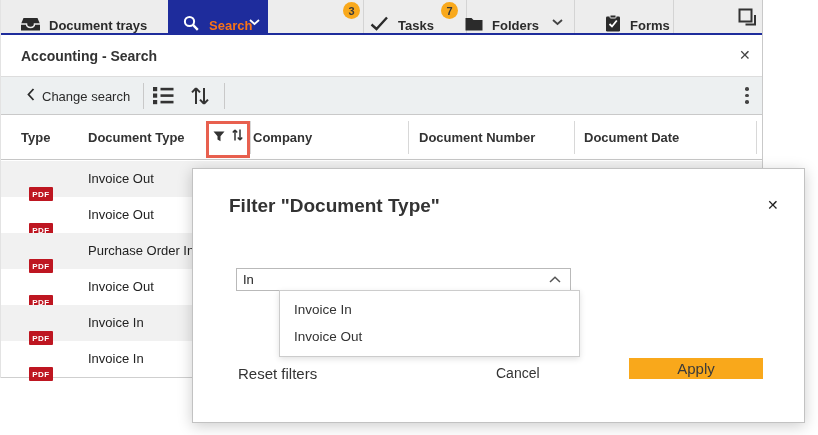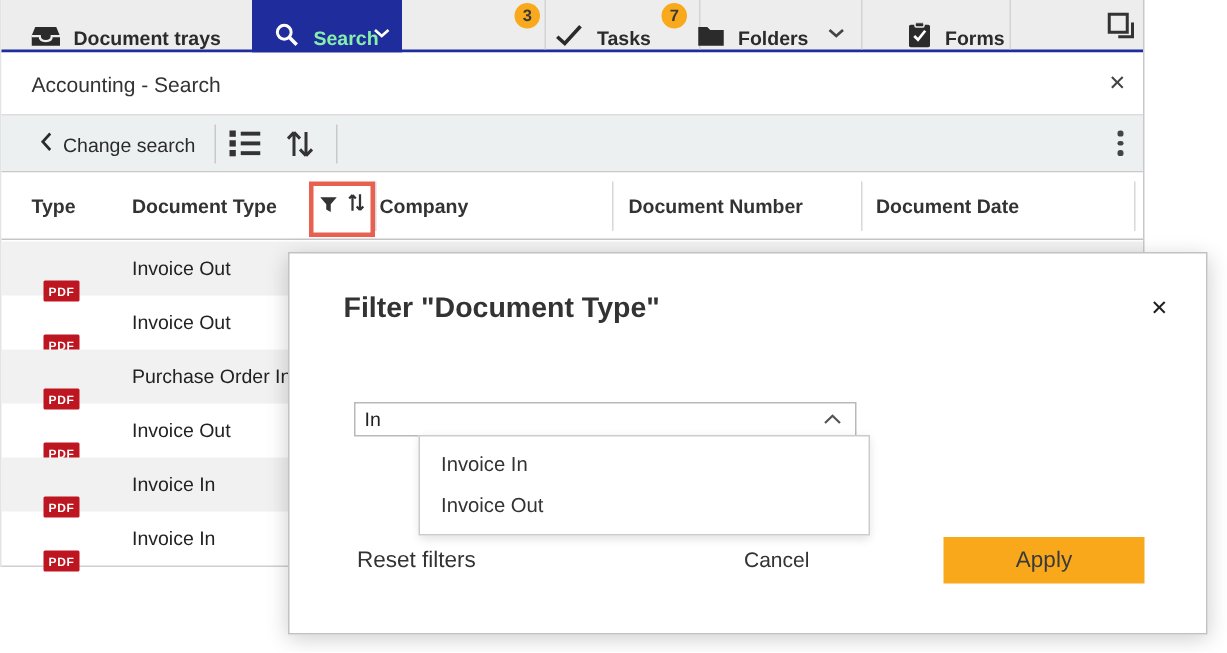--- a/index.html
+++ b/index.html
@@ -9,30 +9,30 @@
 
   
   .app{position:absolute;left:0;top:0;width:763px;height:378px;background:#fff;
        border-right:1px solid #c9c9c9;border-left:1px solid #e3e3e3;}
 
   
   .navbar{position:absolute;left:0;top:0;width:761px;height:35px;background:#ededed;
           border-bottom:2px solid var(--accent-blue,#1e2c9c);}
   .tab{position:absolute;top:0;height:50px;display:flex;align-items:center;gap:9px;
        font-size:13px;font-weight:700;color:#2b2b2b;cursor:pointer;}
-  .tab.active{background:var(--accent-blue,#1e2c9c);color:#86efac;}
+  .tab.active{background:var(--accent-blue,#1e2c9c);color:#f97316;}
   .navsep{position:absolute;top:0;width:1px;height:33px;background:#d4d4d4;}
   .badge{position:absolute;top:2px;width:17px;height:17px;border-radius:50%;
          background:var(--badge-orange,#f9a91c);color:#3a3a3a;font-size:11px;font-weight:700;
          display:flex;align-items:center;justify-content:center;z-index:2;}
   .chev{position:absolute;line-height:0;}
 
   
   .titlebar{position:absolute;left:0;top:35px;width:761px;height:41px;background:#fff;}
-  .title{position:absolute;left:20px;top:13px;font-size:14px;font-weight:400;color:#333;}
+  .title{position:absolute;left:20px;top:13px;font-size:14px;font-weight:700;color:#333;}
   .win-close{position:absolute;left:738px;top:12px;font-size:14px;color:#444;cursor:pointer;}
 
   
   .toolbar{position:absolute;left:0;top:76px;width:761px;height:39px;background:#edf0f1;
            border-top:1px solid #ddd;border-bottom:1px solid #c9c9c9;}
   .tool-sep{position:absolute;top:6px;width:1px;height:26px;background:#c9c9c9;}
   .change-search{position:absolute;left:26px;top:0;height:38px;display:flex;align-items:center;gap:7px;
                  font-size:13px;color:#2b2b2b;cursor:pointer;}
   .tb-btn{position:absolute;top:8px;cursor:pointer;line-height:0;}
   .kebab{position:absolute;left:744px;top:10px;display:flex;flex-direction:column;gap:3px;cursor:pointer;}
@@ -63,21 +63,21 @@
   .m-close{position:absolute;left:574px;top:28px;font-size:14px;font-weight:700;color:#222;cursor:pointer;}
   .combo{position:absolute;left:43px;top:99px;width:335px;height:23px;border:1px solid #b9b9b9;background:#fff;}
   .combo input{position:absolute;left:6px;top:1px;width:295px;height:19px;border:none;outline:none;
                font-size:13px;color:#222;background:transparent;padding:0;font-family:inherit;}
   .combo-chev{position:absolute;right:9px;top:7px;line-height:0;cursor:pointer;}
   .dropdown{position:absolute;left:86px;top:121px;width:301px;height:67px;background:#fff;
             border:1px solid #ccc;box-shadow:0 2px 6px rgba(0,0,0,.12);padding-top:5px;}
   .dd-item{height:27px;line-height:27px;padding-left:14px;font-size:13.5px;color:#333;cursor:pointer;}
   .m-reset{position:absolute;left:45px;top:196px;font-size:15px;color:#333;cursor:pointer;}
   .m-cancel{position:absolute;left:303px;top:196px;font-size:14px;color:#333;cursor:pointer;}
-  .m-apply{position:absolute;left:436px;top:189px;width:134px;height:31px;
+  .m-apply{position:absolute;left:436px;top:189px;width:134px;height:21px;
            background:var(--apply-orange,#f9a81b);color:#3a3a3a;font-size:15px;
            display:flex;align-items:center;justify-content:center;cursor:pointer;}
 </style>
 </head>
 <body>
 
 <div class="stage">
   <div class="app">
 
     <nav class="navbar">

